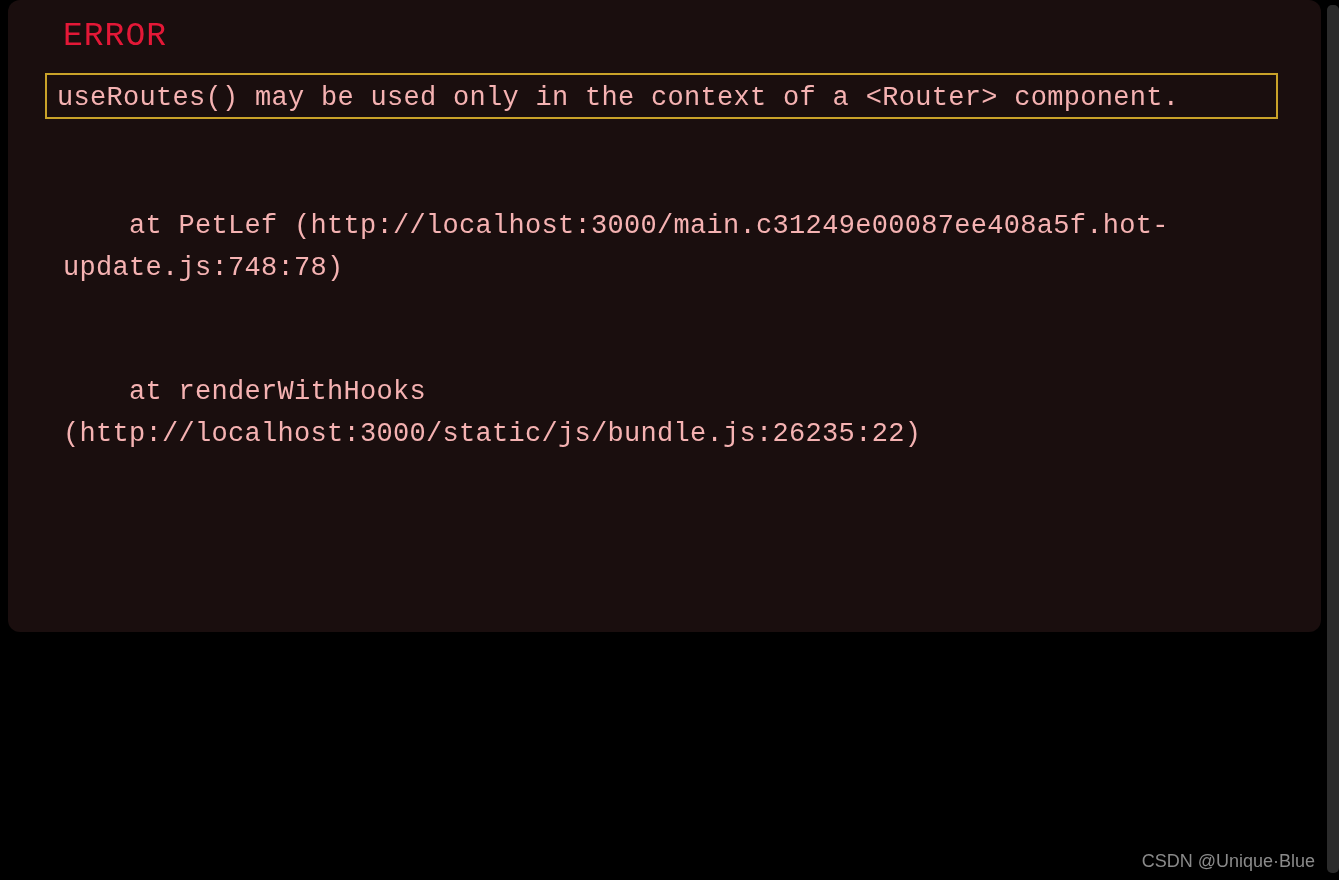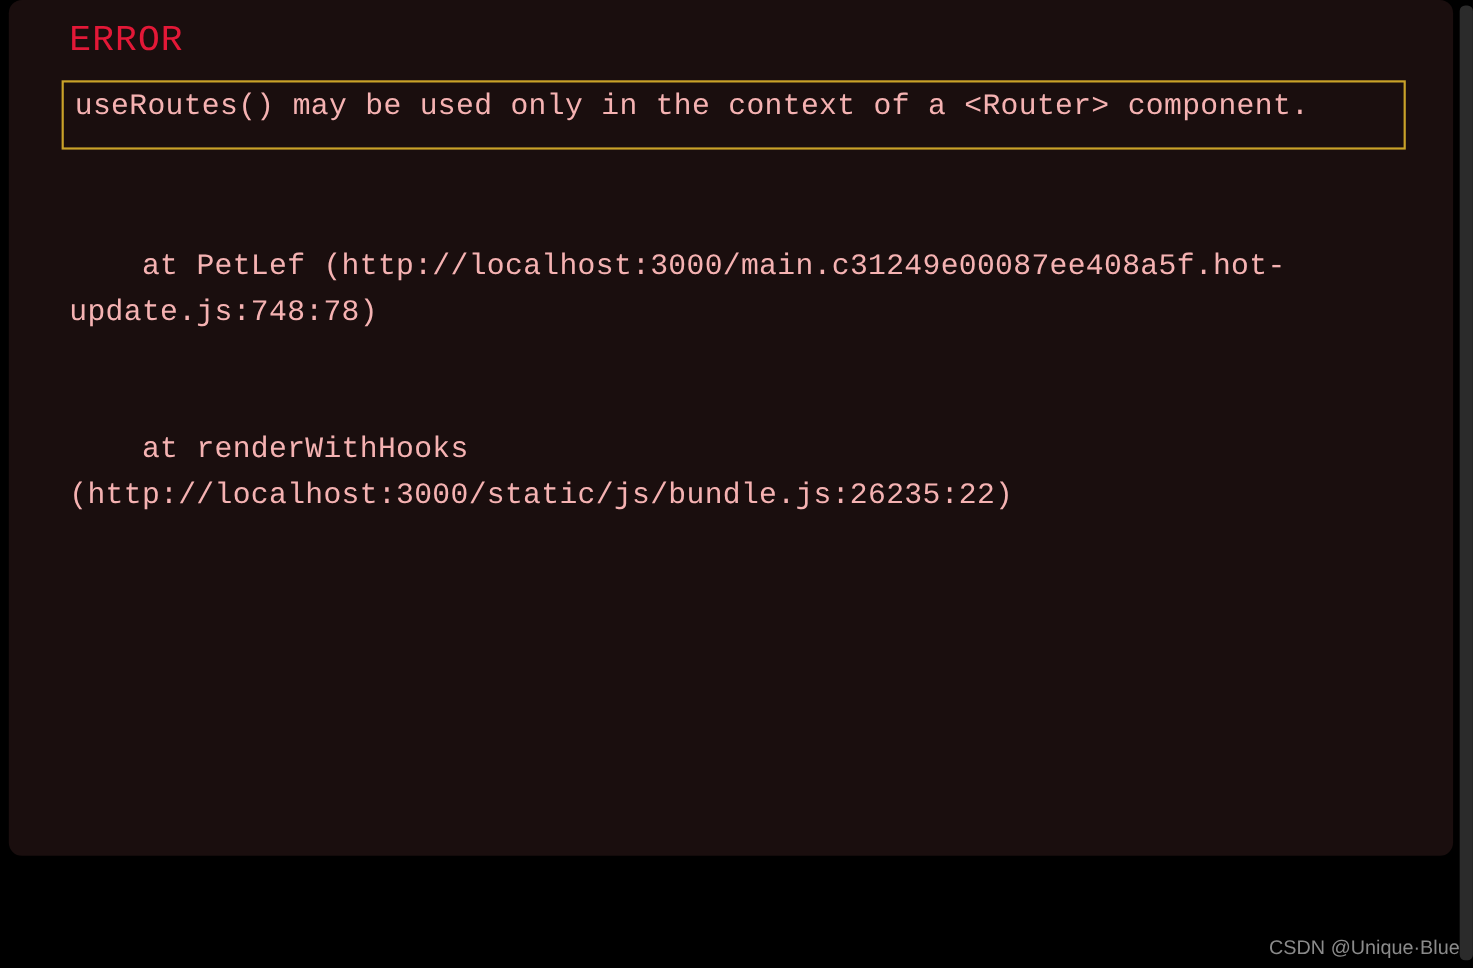--- a/index.html
+++ b/index.html
@@ -12,36 +12,36 @@
       width: 1339px;
       height: 880px;
       overflow: hidden;
       position: relative;
     }
     .error-container {
       background-color: #1a0e0e;
       border-radius: 12px;
       margin: 0 18px 0 8px;
       padding: 18px 0 0 0;
-      height: 778px;
+      height: 632px;
       overflow: hidden;
       font-family: "Menlo", "Consolas", "Courier New", monospace;
     }
     .error-title {
       color: #e31837;
       font-size: 33px;
       font-weight: 400;
       letter-spacing: 1px;
       padding-left: 55px;
       margin-bottom: 18px;
     }
     .error-message-box {
       border: 2.5px solid #c9a229;
-      margin: 0 43px 0 48px;
-      padding: 8px 10px 21px 10px;
+      margin: 0 43px 0 37px;
+      padding: 8px 10px 4px 10px;
     }
     .error-message {
       color: #f5b2b2;
       font-size: 27px;
       font-family: "Menlo", "Consolas", "Courier New", monospace;
       white-space: pre;
       letter-spacing: 0.3px;
     }
     .stack-trace {
       color: #f5b2b2;
@@ -52,21 +52,21 @@
       white-space: pre-wrap;
       word-break: break-word;
       letter-spacing: 0.3px;
     }
     .stack-line {
       display: block;
     }
     .watermark {
       position: absolute;
       bottom: 8px;
-      right: 12px;
+      right: 24px;
       color: #b8b8b8;
       font-size: 18px;
       font-family: Arial, sans-serif;
       opacity: 0.75;
       margin-left: 48px;
     }
     .side-bar {
       position: absolute;
       right: 0;
       top: 5px;

